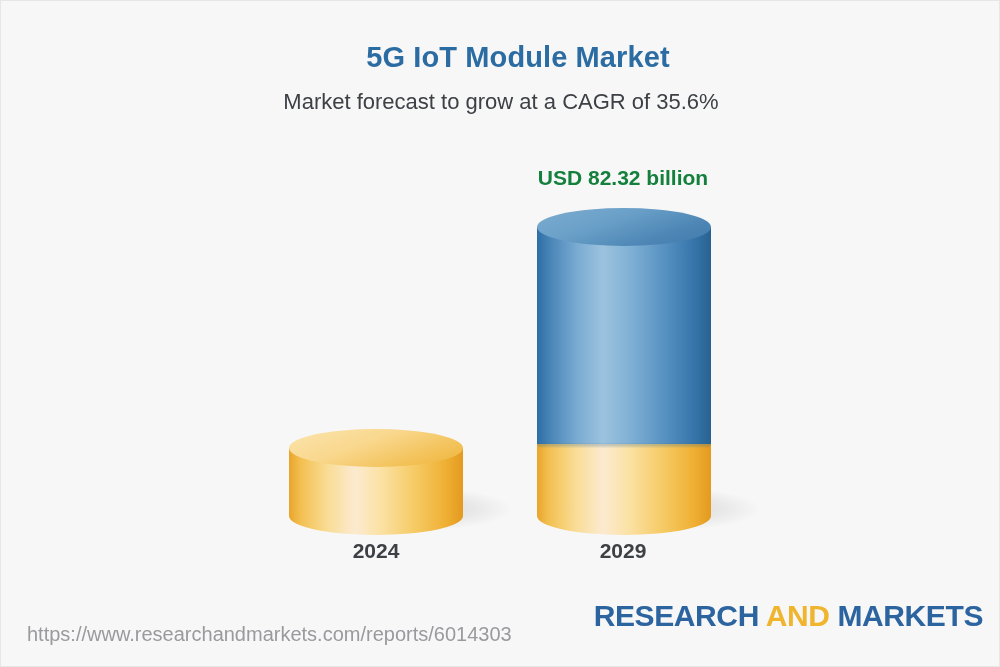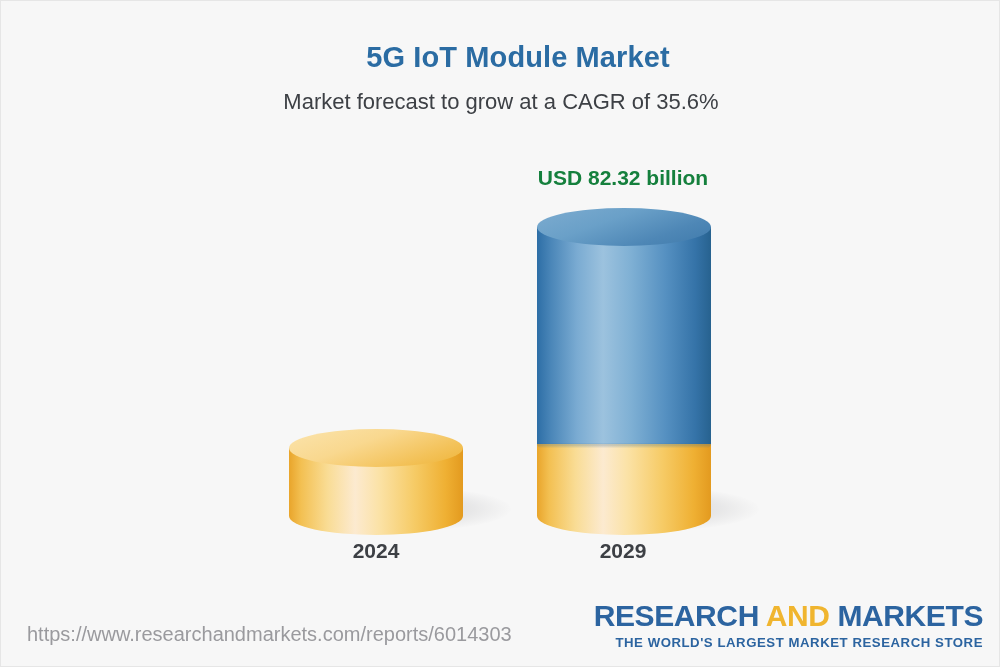--- a/index.html
+++ b/index.html
@@ -201,16 +201,15 @@
     <div class="cyl-top cyl-top-blue" style="left:536px; top:207px; width:174px; height:38px;"></div>
   </div>
 
   <div class="cat-label cat-label-2024">2024</div>
   <div class="cat-label cat-label-2029">2029</div>
 
   <div class="footer-url">https://www.researchandmarkets.com/reports/6014303</div>
 
   <div class="logo">
     <div class="logo-main"><span>RESEARCH </span><span class="logo-and">AND </span><span>MARKETS</span></div>
-    <div class="logo-tag">THE WORLD'S LARGEST MARKET RESEARCH STORE</div>
   </div>
 
 </div>
 
 </body></html>

